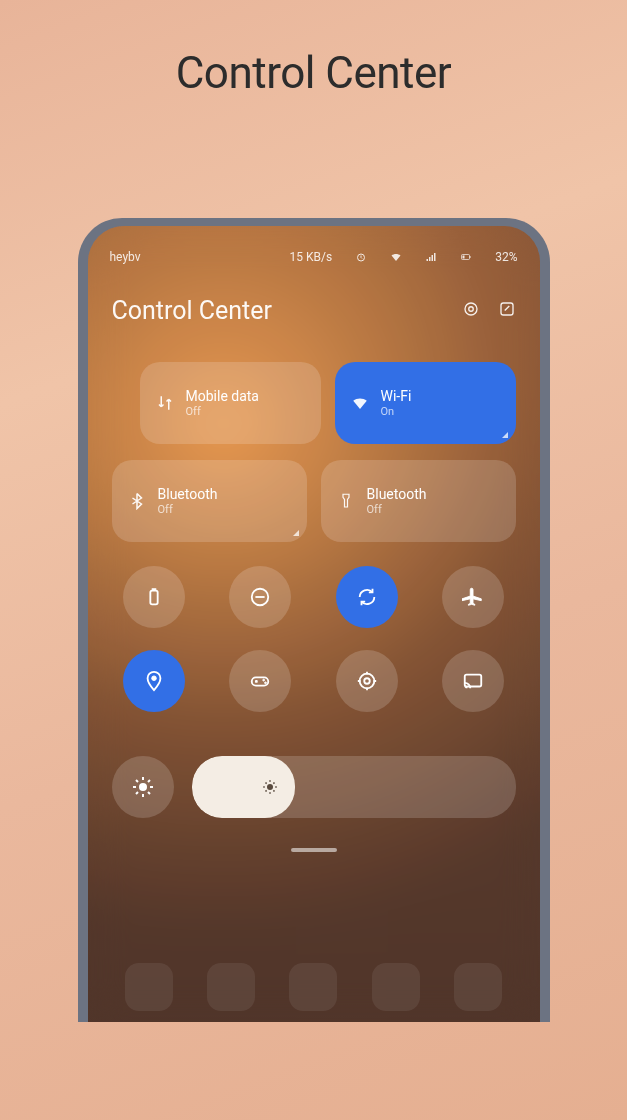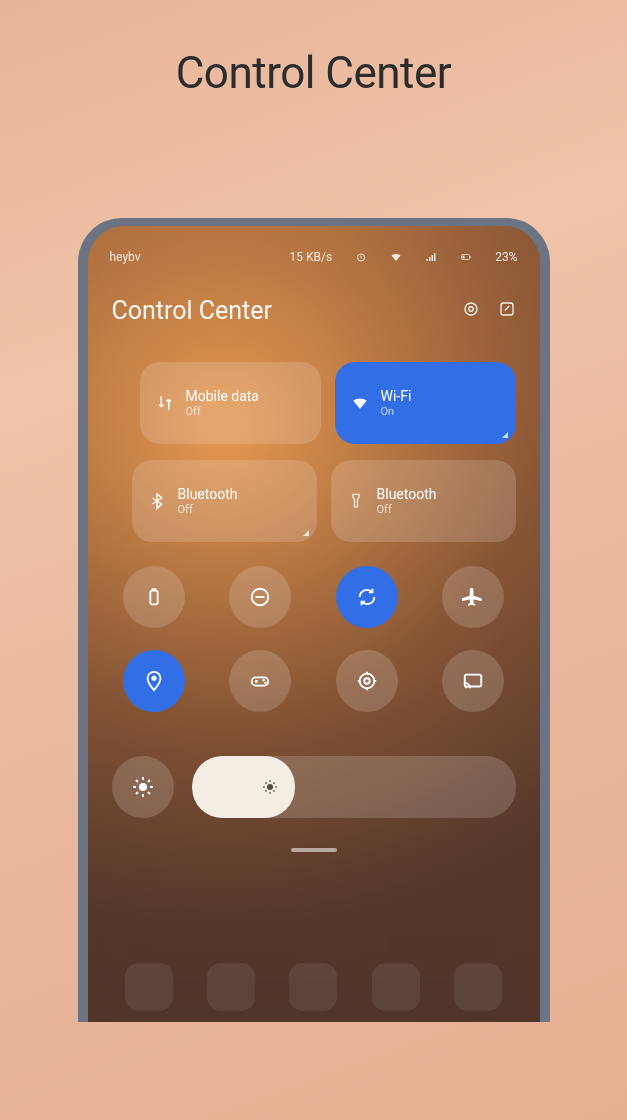--- a/index.html
+++ b/index.html
@@ -77,21 +77,21 @@
   .cc-header-icons { display: flex; gap: 18px; }
   .cc-header-icons svg { width: 18px; height: 18px; fill: none; stroke: #fff; stroke-width: 1.8; opacity: 0.9; }
 
   .tile-row {
     position: absolute;
     left: 24px; right: 24px;
     display: flex;
     gap: 14px;
   }
   .tile-row.r1 { top: 136px; padding-left: 28px; }
-  .tile-row.r2 { top: 234px; margin-left: 20px; }
+  .tile-row.r2 { top: 234px; }
 
   .tile-lg {
     flex: 1;
     height: 82px;
     border-radius: 20px;
     display: flex;
     align-items: center;
     padding: 0 16px;
     gap: 12px;
     position: relative;
@@ -200,21 +200,21 @@
             <path d="M12 20l9-11c-5-4-13-4-18 0l9 11z"></path>
           </svg>
         <svg viewBox="0 0 24 24">
             <path d="M3 20h3v-4H3zm5 0h3v-8H8zm5 0h3V8h-3zm5 0h3V4h-3z"></path>
           </svg>
         <svg viewBox="0 0 24 24">
             <rect x="3" y="7" width="16" height="10" rx="2" fill="none" stroke="#fff" stroke-width="1.5"></rect>
             <rect x="19" y="10" width="2" height="4"></rect>
             <rect x="5" y="9" width="4" height="6"></rect>
           </svg>
-        <span>23%</span>
+        <span>32%</span>
       </div>
     </div>
 
     <div class="cc-header">
       <span class="cc-title">Control Center</span>
       <div class="cc-header-icons">
         <span>
           <svg viewBox="0 0 24 24">
               <circle cx="12" cy="12" r="8"></circle>
               <circle cx="12" cy="12" r="3"></circle>

